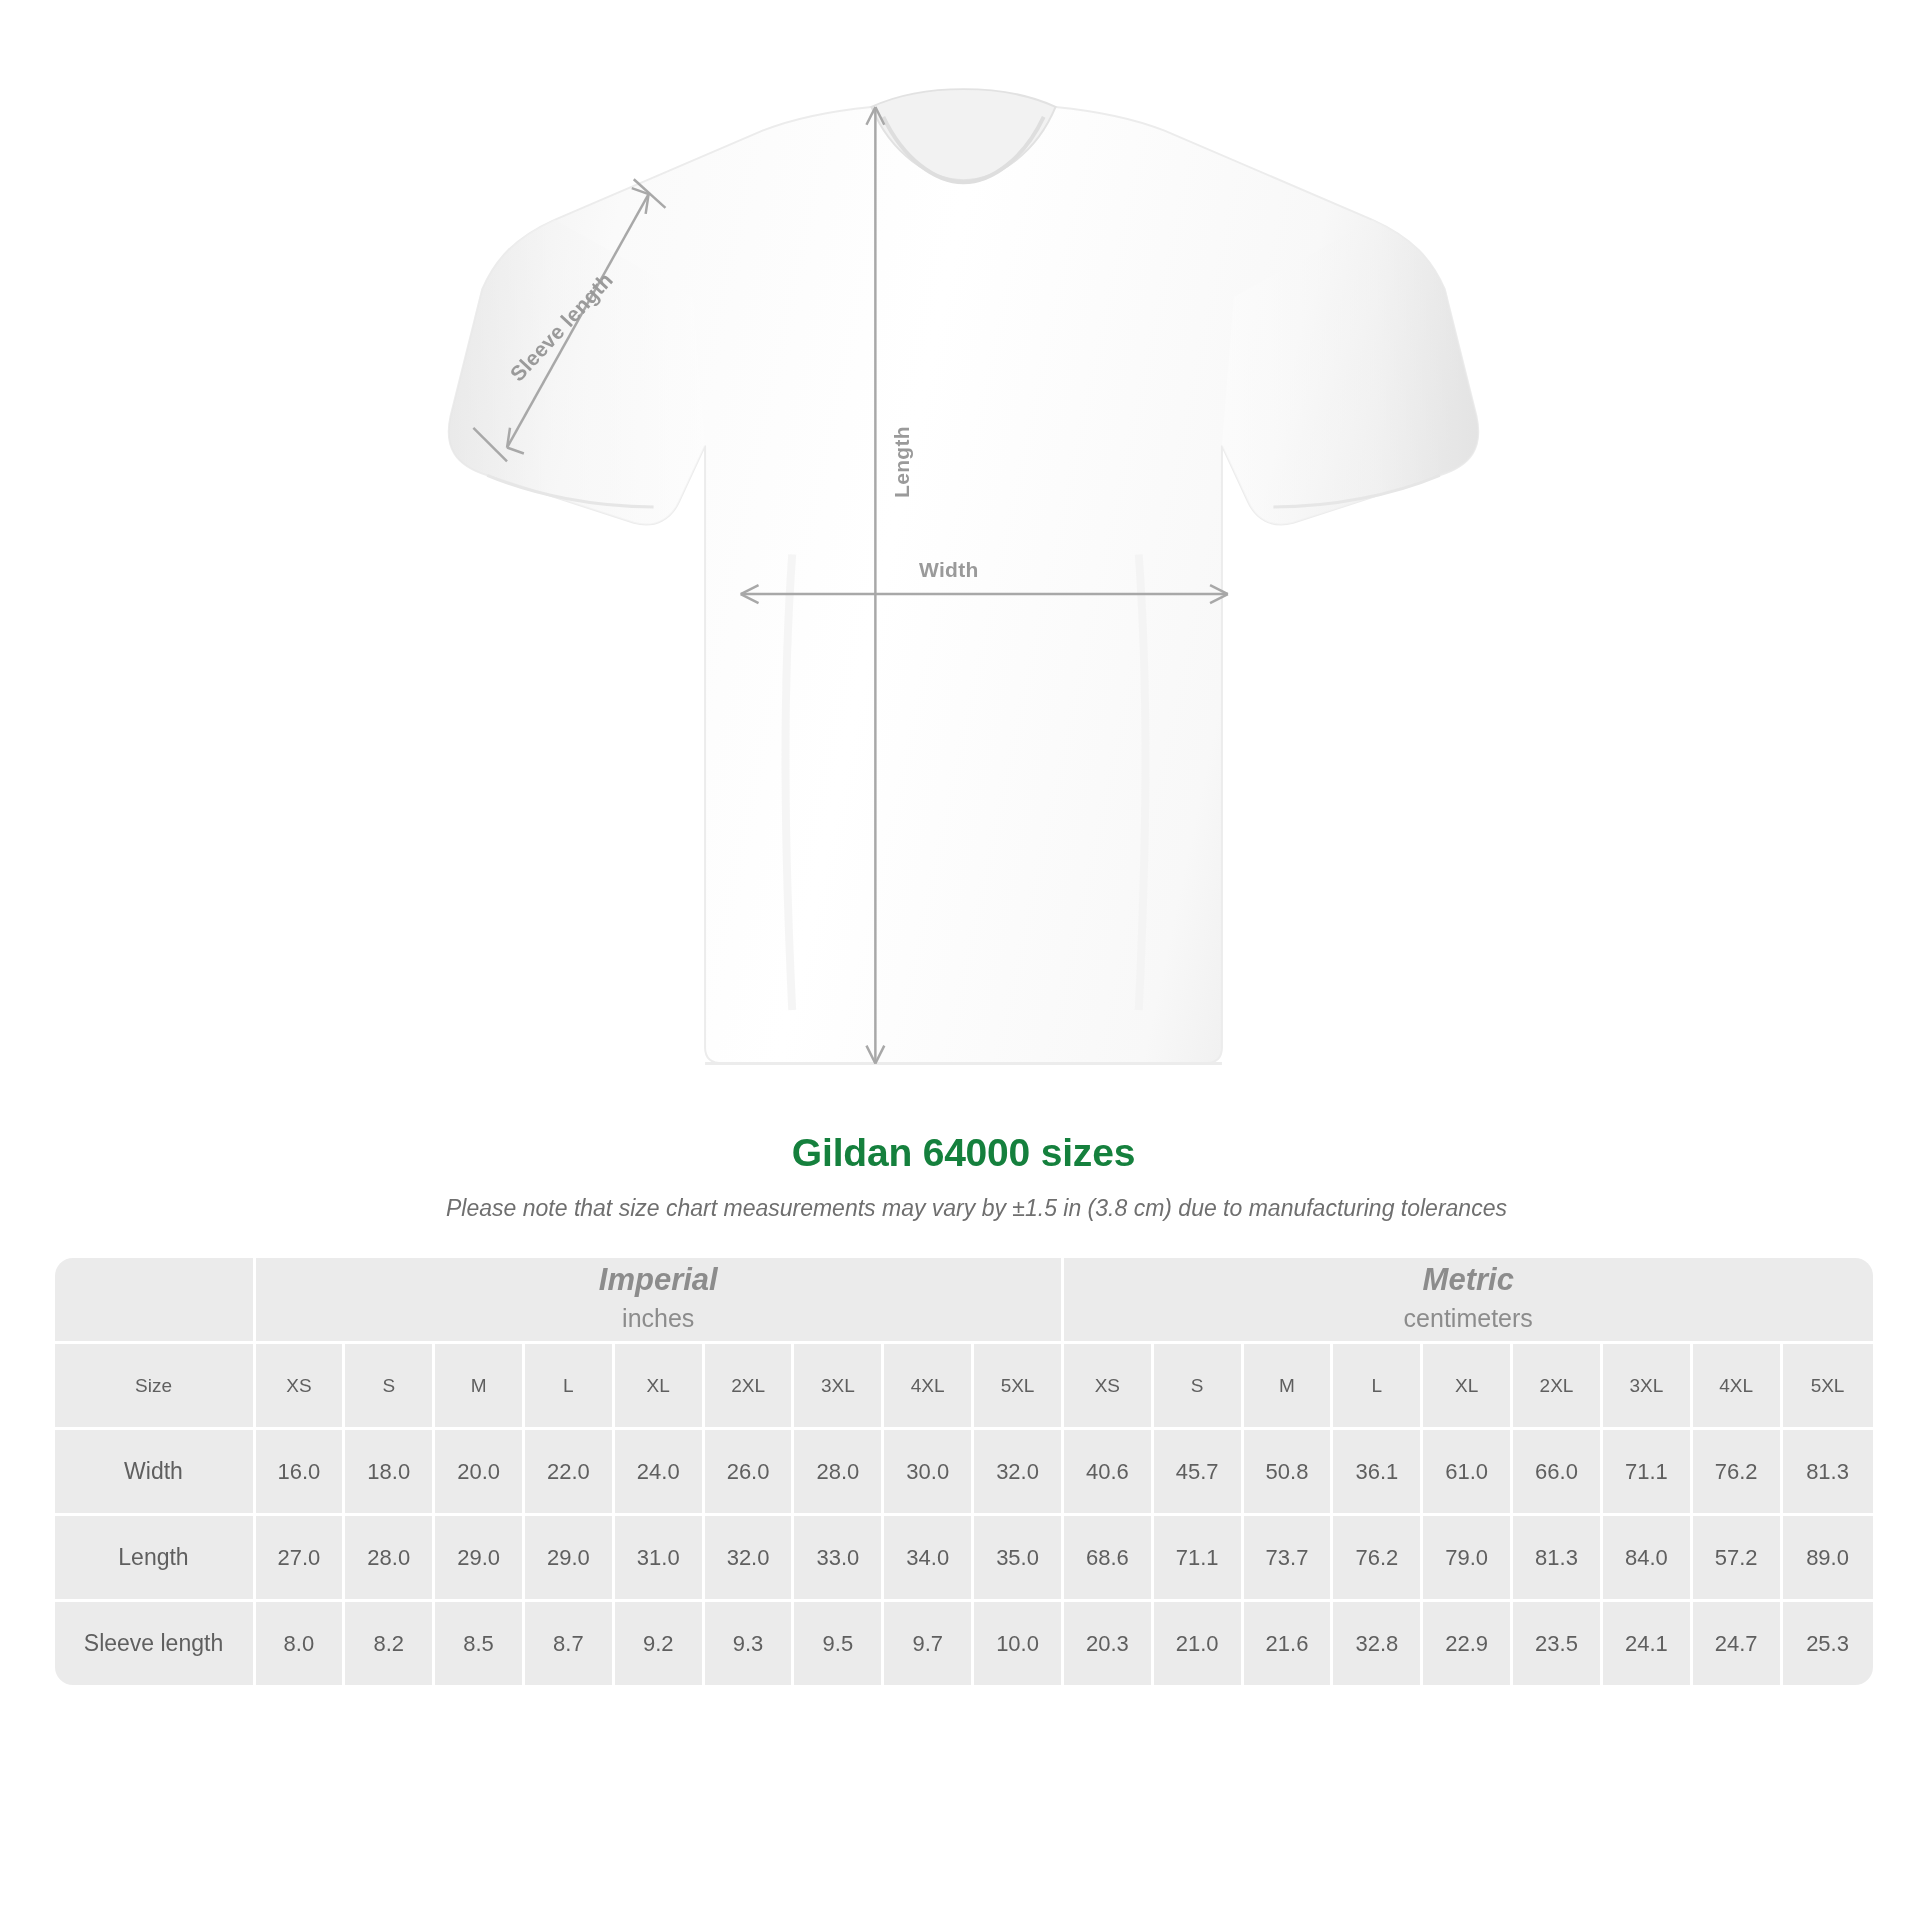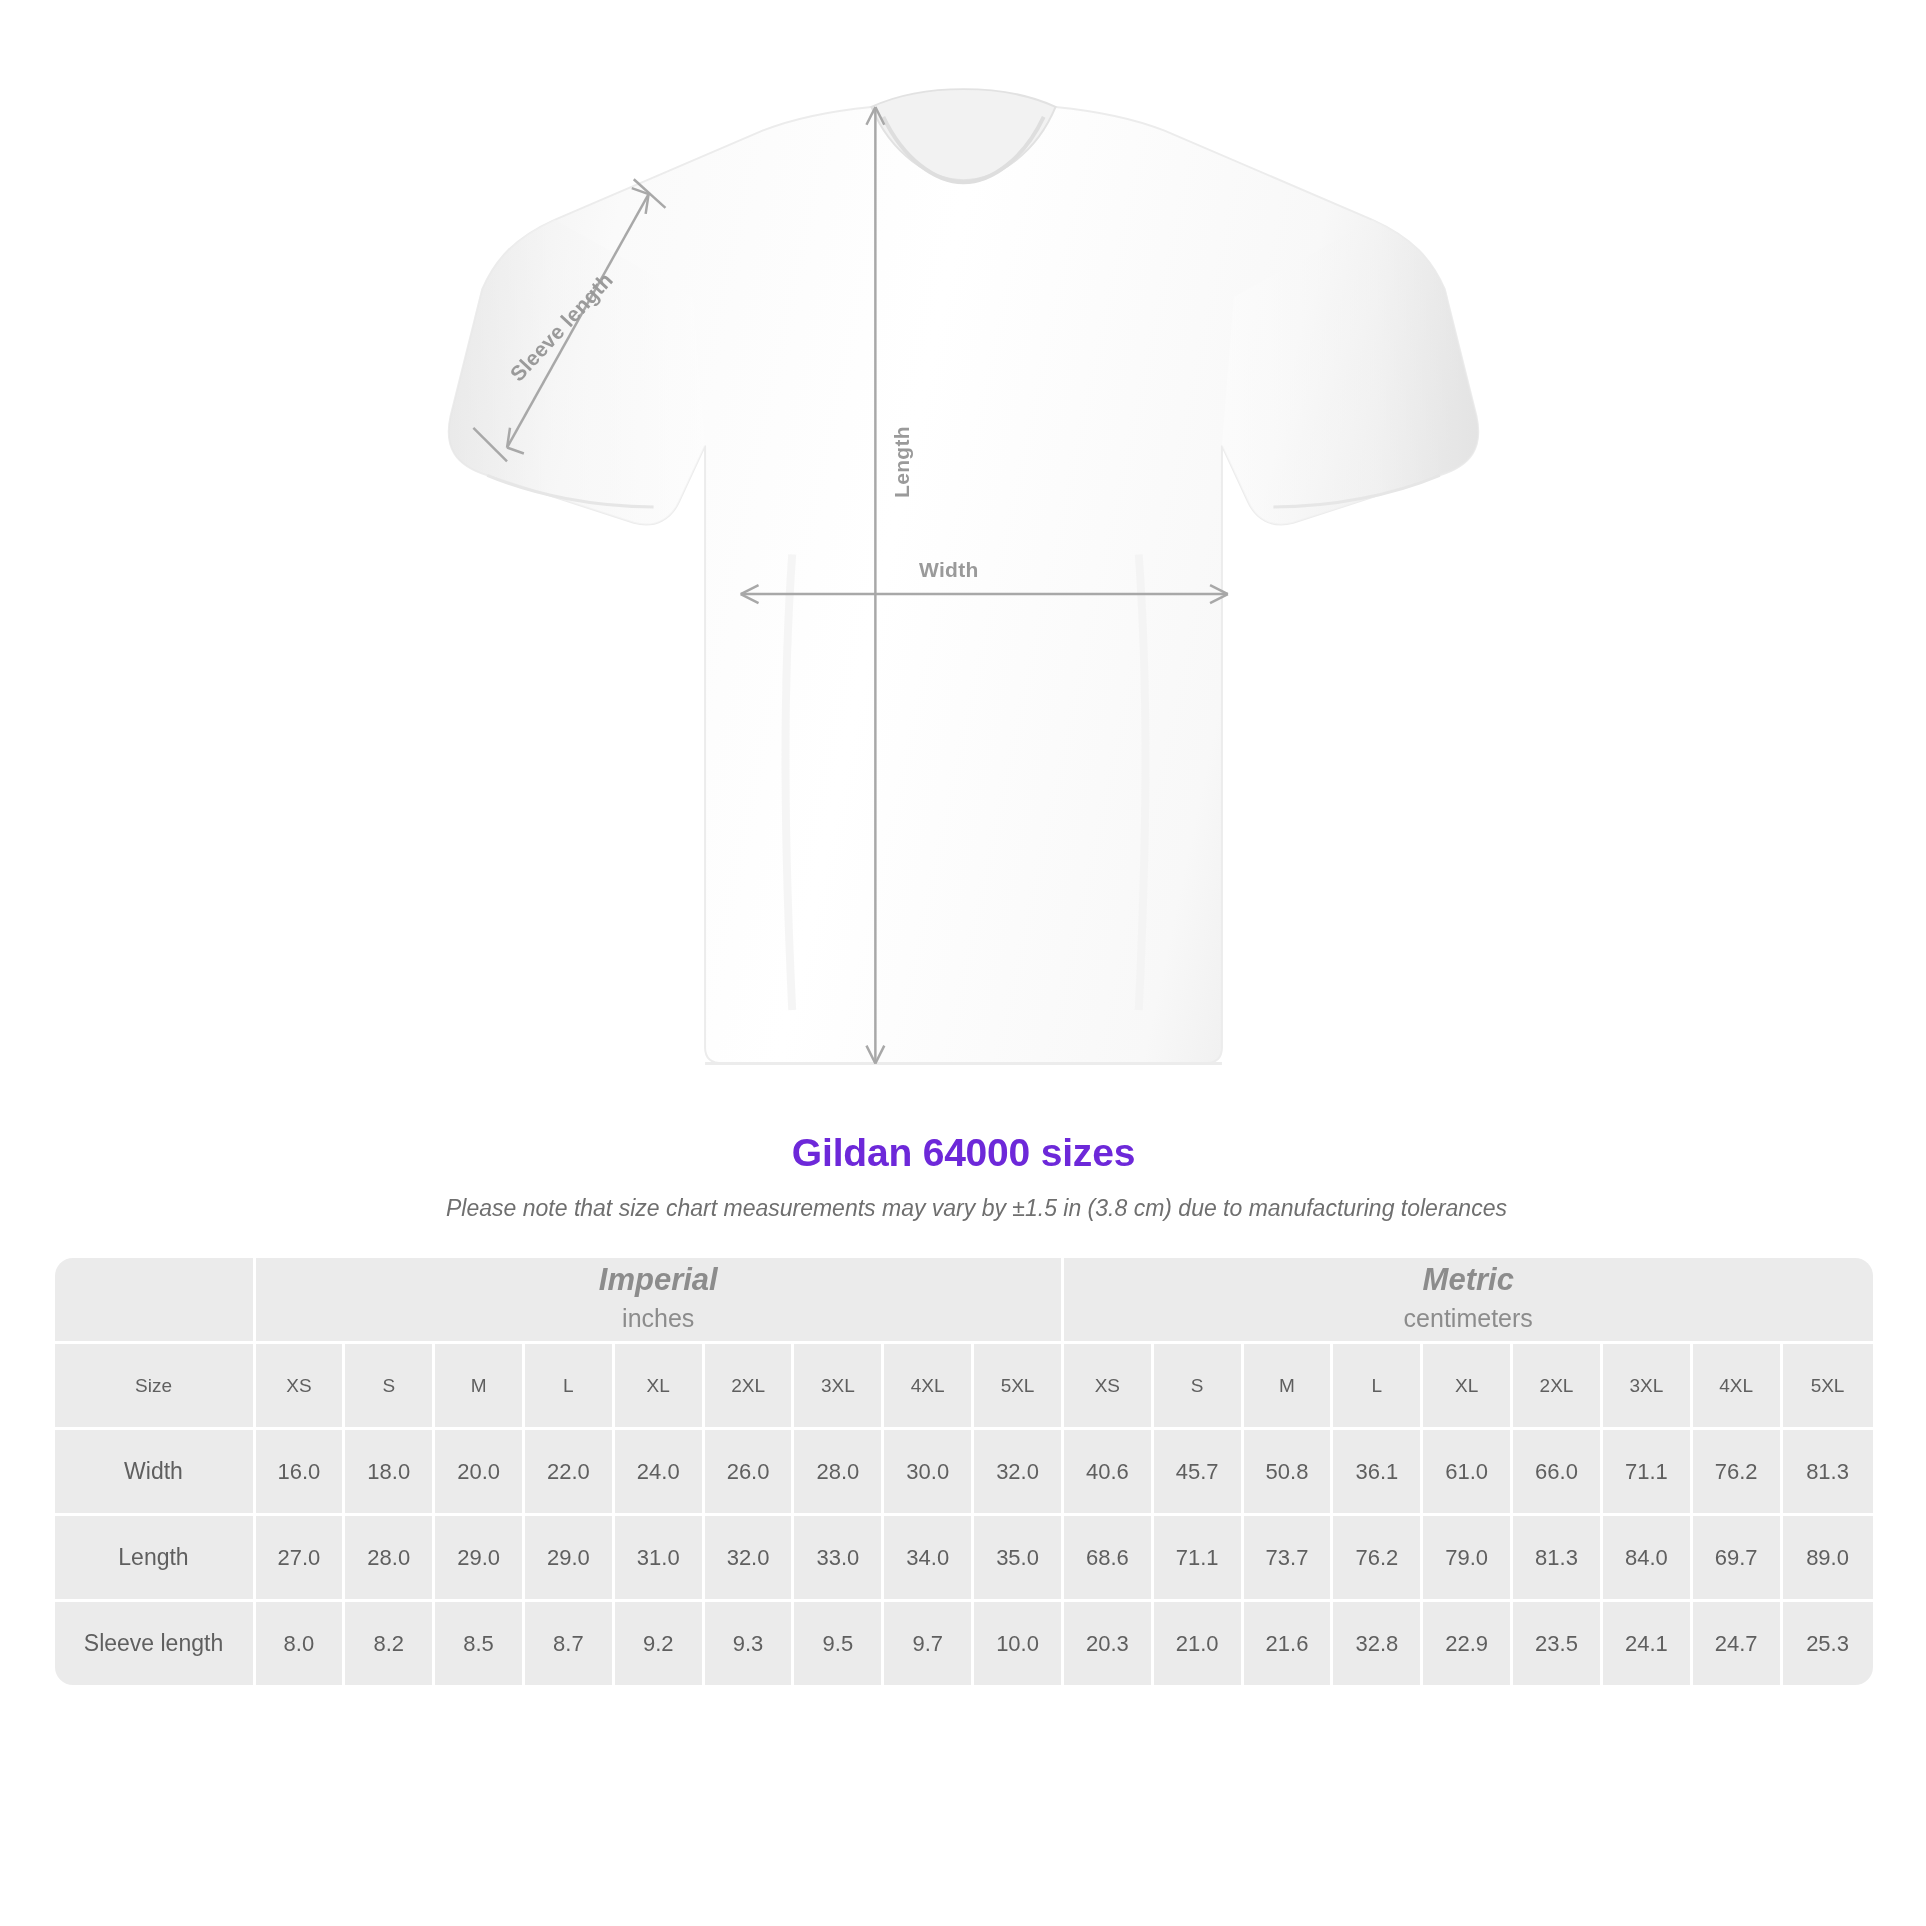--- a/index.html
+++ b/index.html
@@ -58,21 +58,21 @@
   }
 
   
   .title-block {
     text-align: center;
     margin-top: 22px;
   }
   .main-title {
     font-size: 39px;
     font-weight: bold;
-    color: #6d28d9;
+    color: #15803d;
     letter-spacing: -0.2px;
   }
   .subtitle {
     margin-top: 20px;
     font-size: 23px;
     font-style: italic;
     color: #6f6f6f;
     padding-left: 26px;
   }
 
@@ -311,21 +311,21 @@
             <td>33.0</td>
             <td>34.0</td>
             <td>35.0</td>
             <td>68.6</td>
             <td>71.1</td>
             <td>73.7</td>
             <td>76.2</td>
             <td>79.0</td>
             <td>81.3</td>
             <td>84.0</td>
-            <td>69.7</td>
+            <td>57.2</td>
             <td>89.0</td>
           </tr>
           <tr>
             <td class="row-label first-col">Sleeve length</td>
             <td>8.0</td>
             <td>8.2</td>
             <td>8.5</td>
             <td>8.7</td>
             <td>9.2</td>
             <td>9.3</td>

